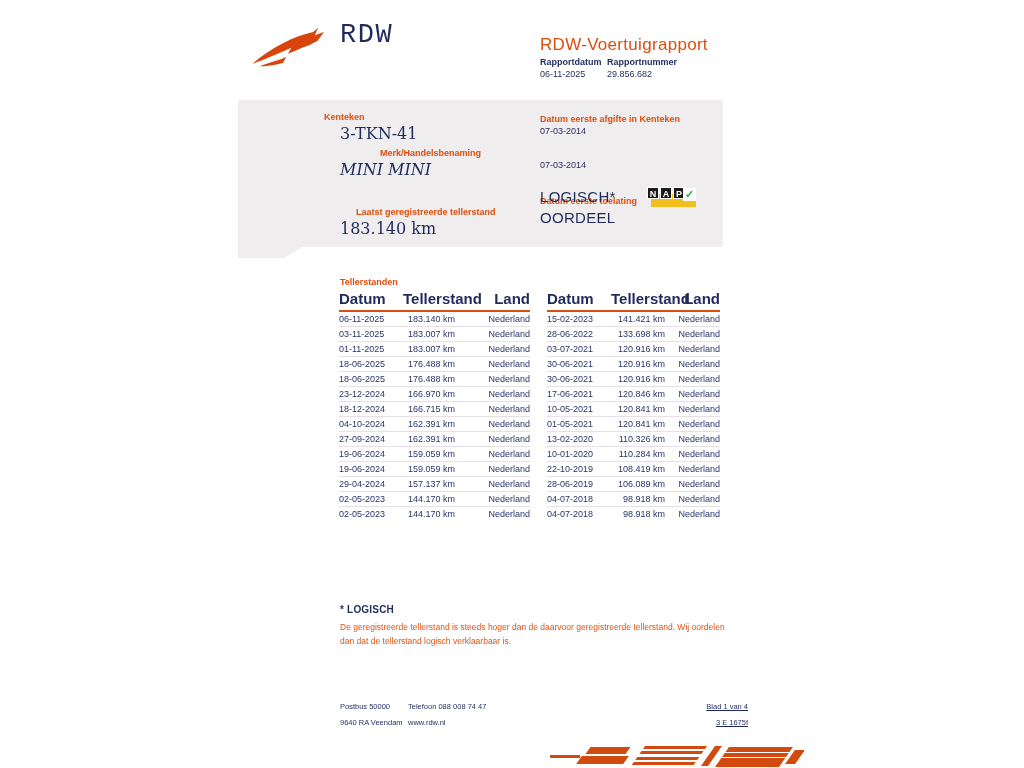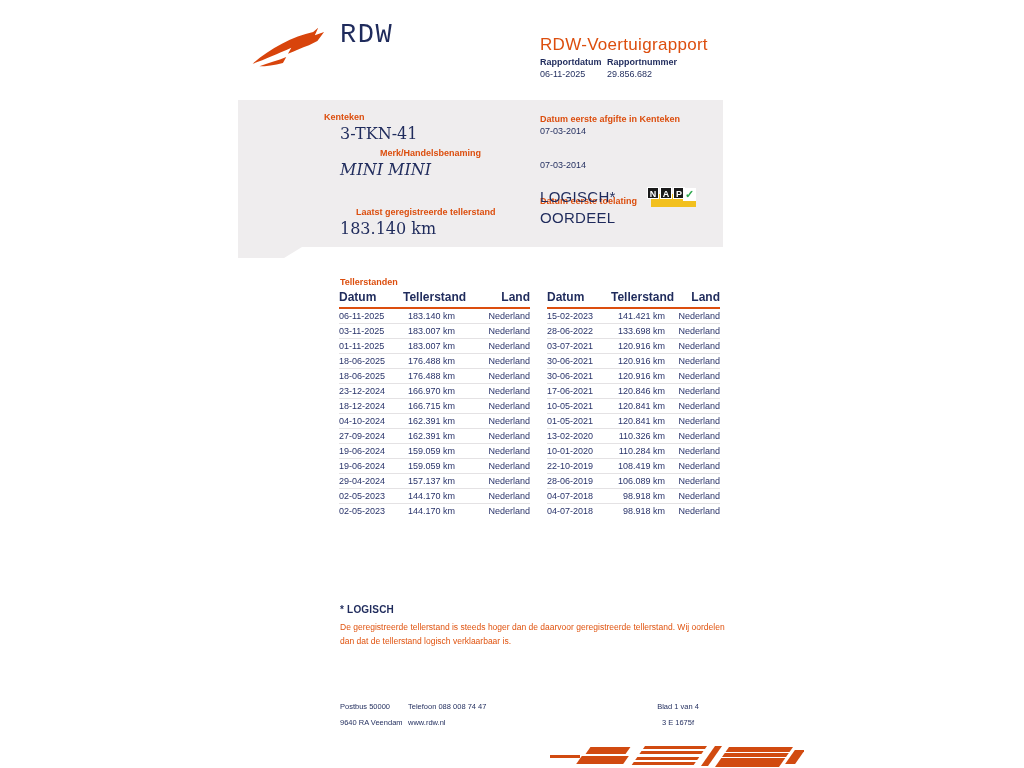--- a/index.html
+++ b/index.html
@@ -55,40 +55,40 @@
        font-size:9px;font-weight:bold;text-align:center;line-height:12px;border:1px solid #fff;}
   #nap .t1{left:0;} #nap .t2{left:13px;} #nap .t3{left:26px;}
   #nap .nap-check{position:absolute;left:36px;top:2px;width:13px;height:13px;background:#fff;
        color:#2FA84F;font-size:11px;font-weight:bold;text-align:center;line-height:13px;}
 
   
   #tellerstanden-title{left:340px;top:277px;font-size:9px;font-weight:bold;color:var(--orange);}
   .odo-table{border-collapse:collapse;table-layout:fixed;font-size:9px;color:#29336A;}
   #table-left{left:339px;top:289px;width:191px;}
   #table-right{left:547px;top:289px;width:173px;}
-  .odo-table th{font-size:12px;font-weight:bold;color:var(--navy);text-align:left;
+  .odo-table th{font-size:15px;font-weight:bold;color:var(--navy);text-align:left;
        border-bottom:2px solid var(--orange);padding:2px 0 4px;line-height:1;}
   .odo-table td{padding:2.5px 0;line-height:1;}
   .odo-table tbody tr + tr td{border-top:1px solid var(--row-line);}
   #table-left th.c0, #table-left td.c0{width:64px;}
   #table-left th.c1, #table-left td.c1{width:52px;text-align:right;}
   #table-left th.c2, #table-left td.c2{width:75px;text-align:right;}
   #table-right th.c0, #table-right td.c0{width:64px;}
   #table-right th.c1, #table-right td.c1{width:54px;text-align:right;}
   #table-right th.c2, #table-right td.c2{width:55px;text-align:right;}
 
   
   #footnote-title{left:340px;top:604px;font-size:10px;font-weight:bold;color:var(--navy);letter-spacing:.2px;}
   #footnote-text{left:340px;top:620px;width:392px;font-size:8.5px;line-height:14px;color:#E0530F;}
 
   
   .foot{font-size:7.5px;line-height:16px;color:var(--navy);}
   #footer-address{left:340px;top:699px;}
   #footer-contact{left:408px;top:699px;}
-  #footer-right{left:628px;top:699px;width:100px;text-align:center;}
+  #footer-right{left:648px;top:699px;width:100px;text-align:right;text-decoration:underline;}
 
   
   #deco{left:548px;top:744px;width:256px;height:24px;overflow:hidden;}
   #deco div{position:absolute;background:#D14A10;}
   #deco .d-dash{left:2px;top:11px;width:30px;height:3px;}
   #deco .d-z1{left:40px;top:3px;width:40px;height:7px;transform:skewX(-35deg);}
   #deco .d-z2{left:31px;top:12px;width:47px;height:8px;transform:skewX(-35deg);}
   #deco .d-stripes{left:90px;top:2px;width:62px;height:20px;transform:skewX(-35deg);
        background:repeating-linear-gradient(180deg,#D14A10 0 3px,rgba(0,0,0,0) 3px 5.5px);}
   #deco .d-slash{left:160px;top:2px;width:7px;height:20px;transform:skewX(-35deg);}

